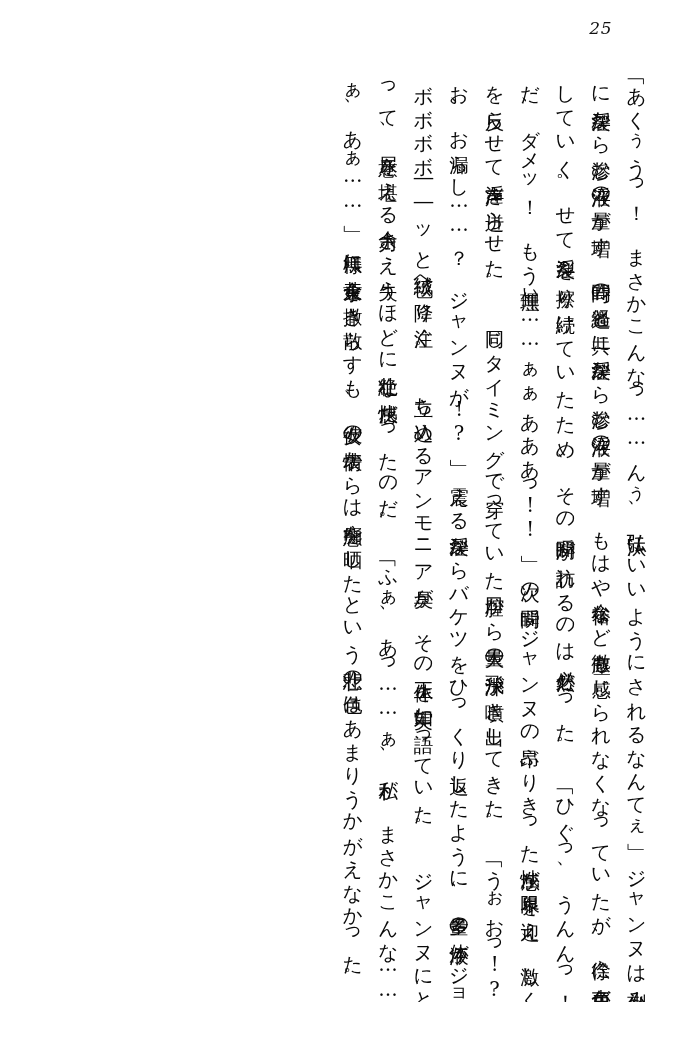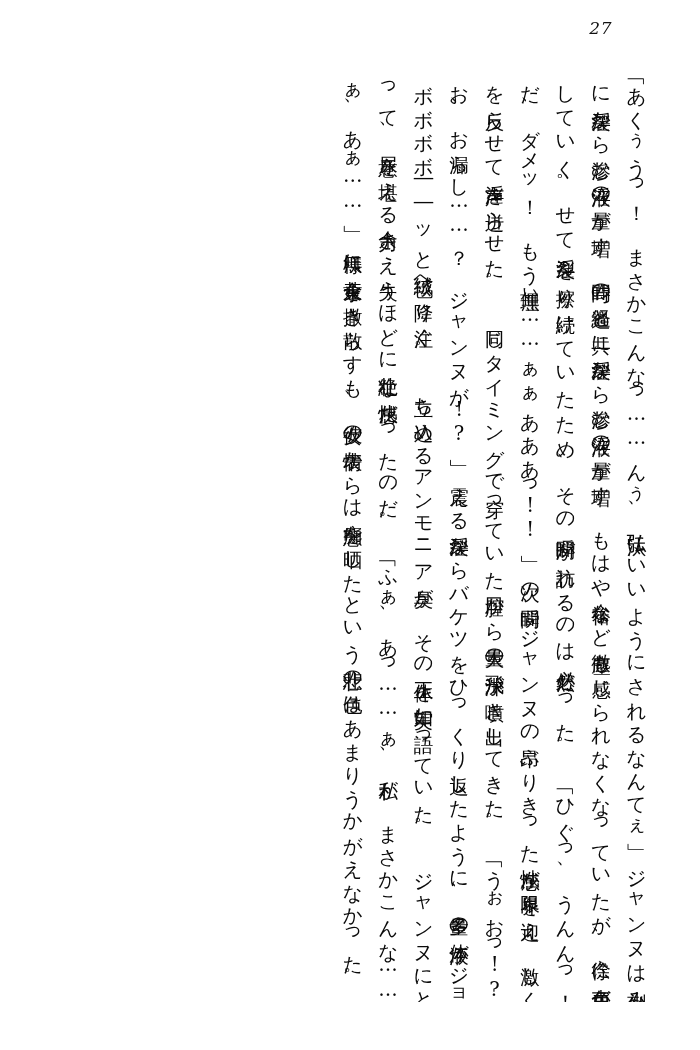--- a/index.html
+++ b/index.html
@@ -52,21 +52,21 @@
     margin: 0;
     padding: 0;
     height: 930px;
   }
 </style>
 </head>
 <body>
 
 <div id="page">
 
-  <div id="page-number">27</div>
+  <div id="page-number">25</div>
 
   <div id="text-block">
     <p>「あくぅうっ！　まさかこんなっ……んぅ、弘汰にいいようにされるなんてぇ」
 ジャンヌは小刻みに淫裂から滲む淫液の量が増す。時間の経過と共に淫裂から滲む淫液の量が増す。もはや余裕など微塵も感じられなくなっていたが、徐々に声色が切迫していく。せて淫裂を擦り続けていたため、その瞬間が訪れるのは必然だった。
 「ひぐっ、うんんっ！　だ、ダメッ！　もう無理ぃ……ぁぁあああっ!!」
 次の瞬間、ジャンヌの昂ぶりきった性感が限界を迎え、激しく喉を反らせて淫声を迸らせた。
 同じタイミングで穿っていた膣口から大量の飛沫が噴き出してきた。
 「うぉおっ!?　お、お漏らし……？　ジャンヌが!?」
 震える淫裂からバケツをひっくり返したように、多量の体液がジョボボボボ――ッと絨毯へ降り注ぐ。
 立ち込めるアンモニア臭が、その正体を如実に語っていた。

